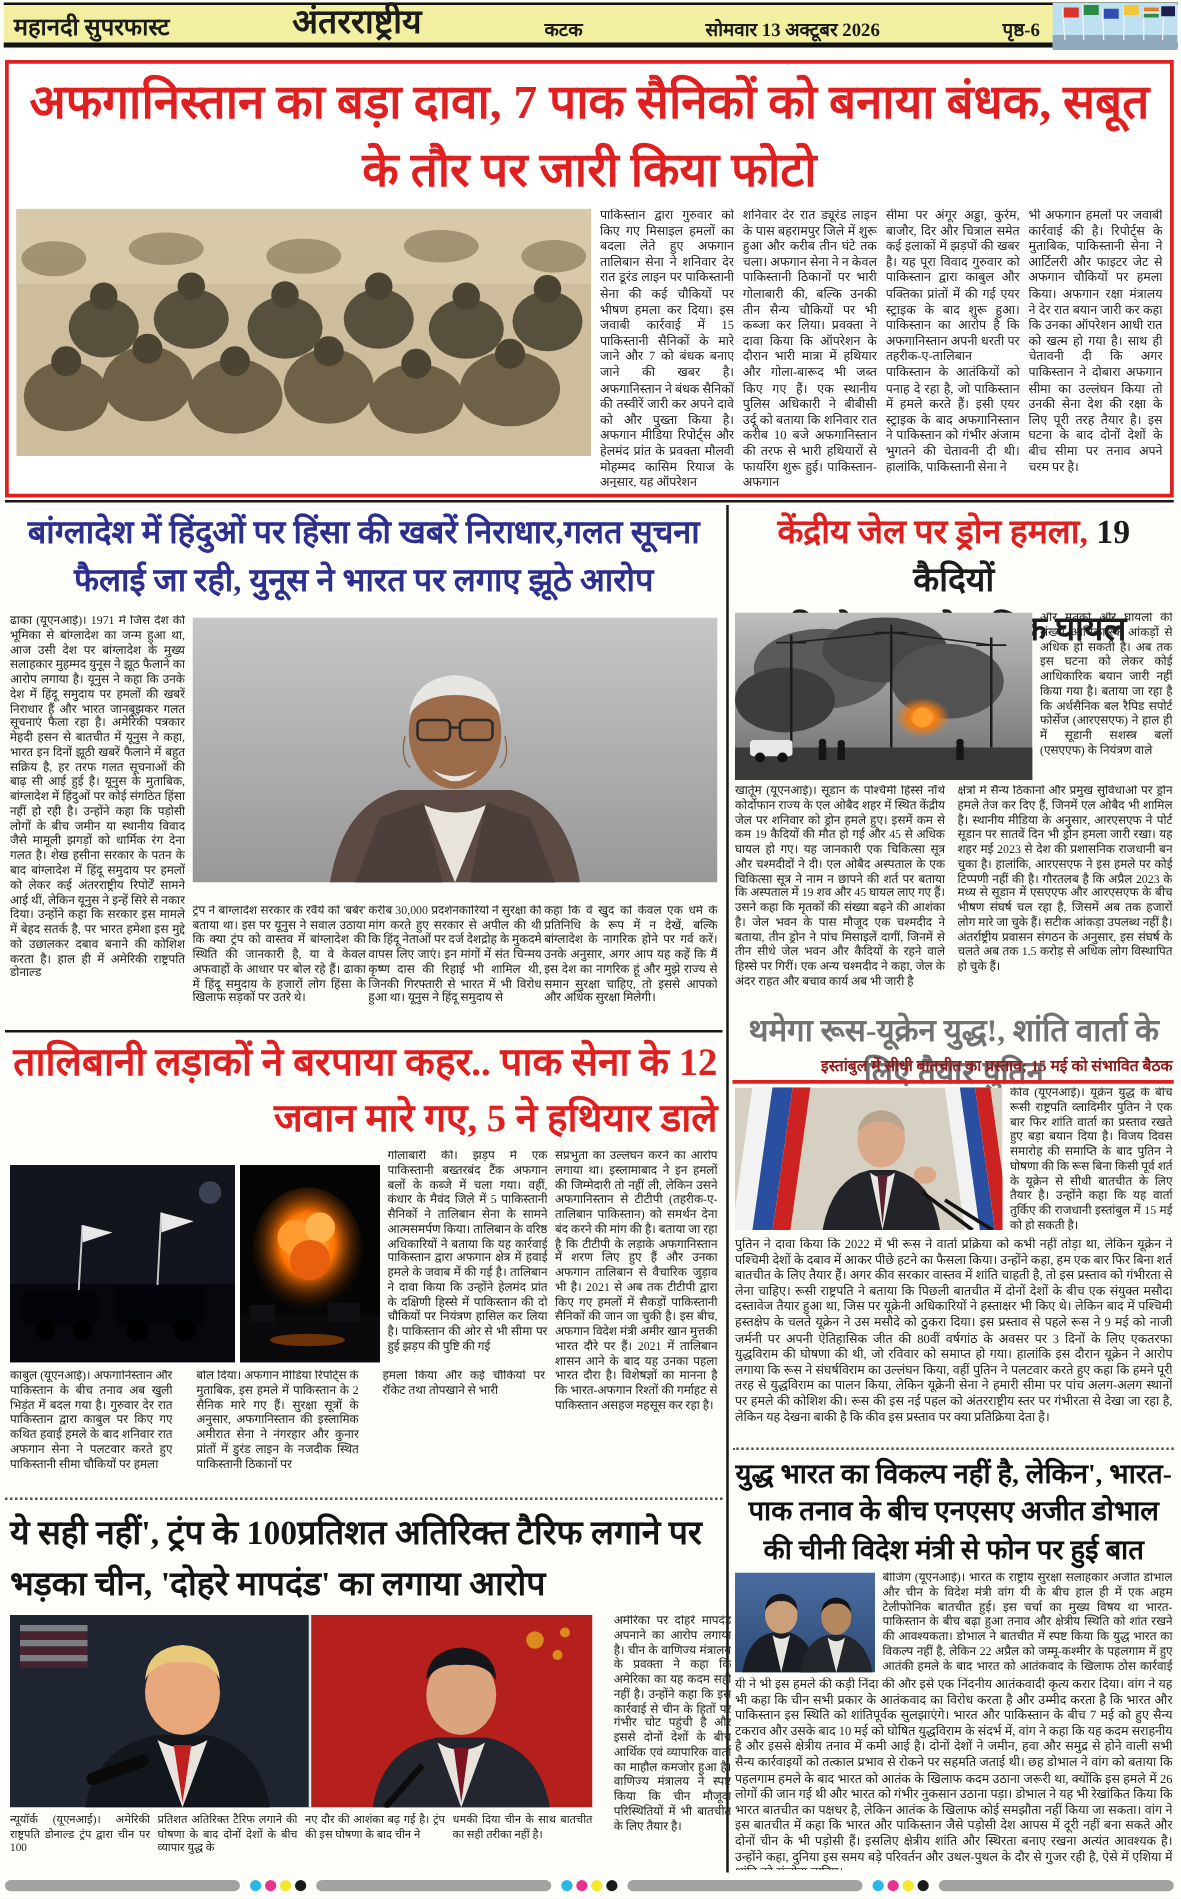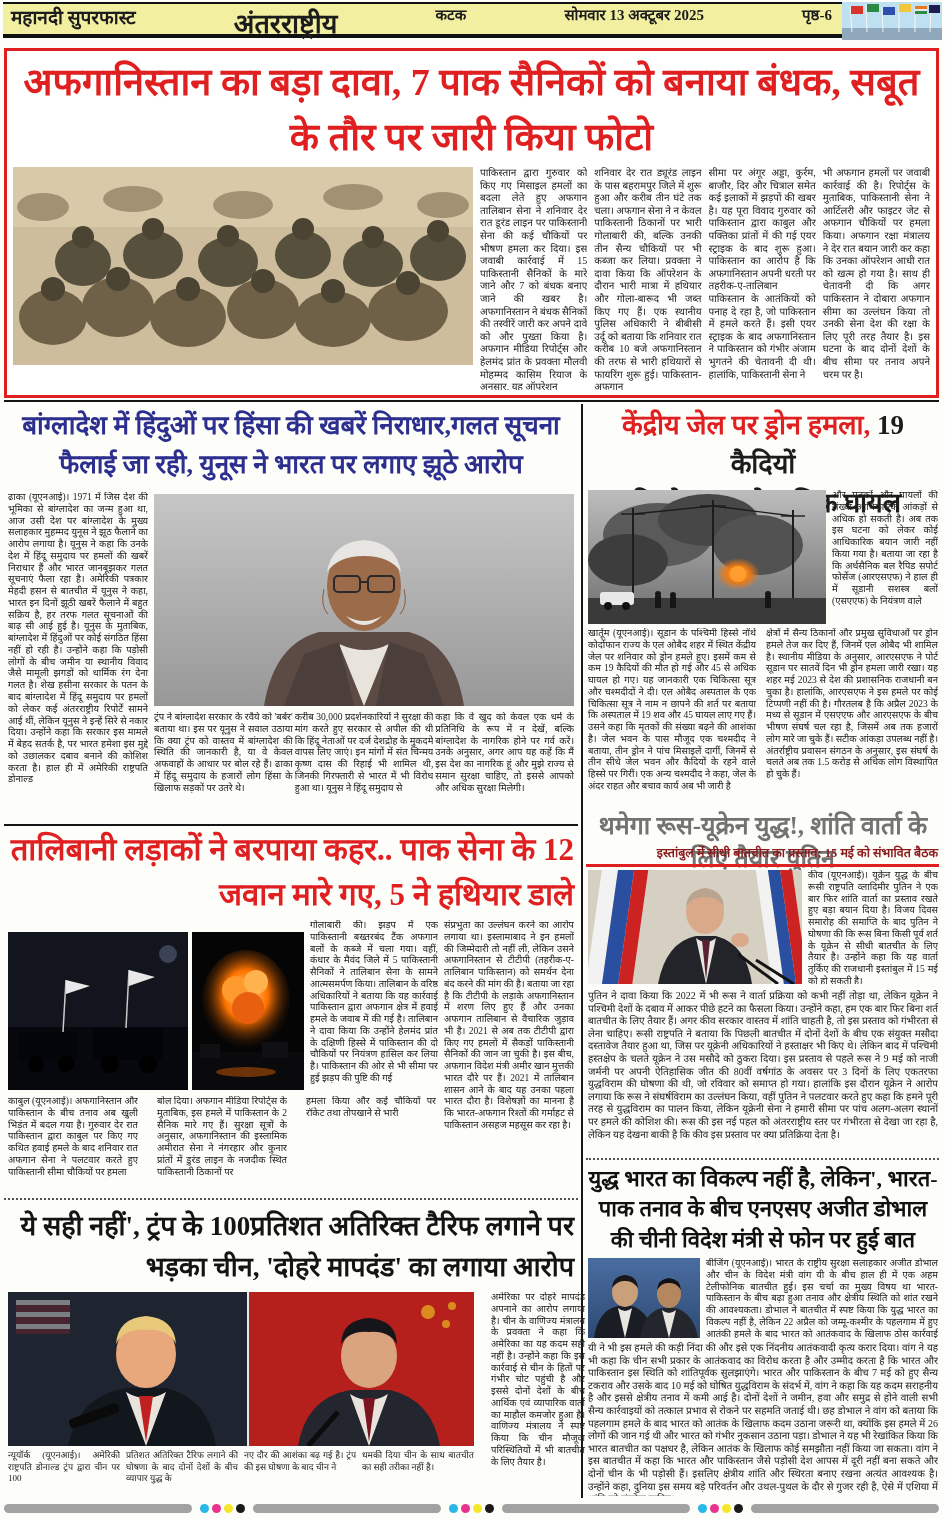--- a/index.html
+++ b/index.html
@@ -7,21 +7,21 @@
   #page {
     position:relative; width:945px; height:1519px; margin:0 auto;
     background:#fdfdfa; overflow:hidden;
     font-family:"Liberation Serif","DejaVu Serif",serif; color:#1c1c1c;
   }
   
   #masthead {
     position:absolute; left:3px; top:2px; width:939px; height:36px;
     background:var(--masthead-yellow,#f2efa0);
     border-top:2px solid #111; border-bottom:4px solid #111;
-    display:flex; align-items:flex-start; justify-content:space-between;
+    display:flex; align-items:flex-end; justify-content:space-between;
     padding:0 110px 0 8px; font-weight:bold;
   }
   .mast-paper { font-size:19px; }
   .mast-section { font-size:27px; }
   .mast-city, .mast-date, .mast-page { font-size:15px; }
   #flags-art { position:absolute; right:0; top:-2px; width:100px; height:38px; }
   
   .body-txt {
     font-size:10px; line-height:1.26; text-align:justify; overflow:hidden;
     color:#222;
@@ -46,37 +46,37 @@
   .dotrule { position:absolute; border-top:2px dotted #555; }
   #vrule { position:absolute; left:581px; top:404px; height:1094px; border-left:2px solid #161616; }
   
   #bd-headline {
     position:absolute; left:8px; top:406px; width:566px; text-align:center;
     font-weight:bold; font-size:26px; line-height:1.5; color:var(--headline-blue,#2d2f8f);
   }
   #bd-body { position:absolute; left:8px; top:492px; width:566px; height:328px; }
   #bd-col1 { position:absolute; left:0; top:0; width:140px; height:328px; }
   #bd-photo { position:absolute; left:146px; top:2px; width:420px; height:212px; }
-  #bd-below { position:absolute; left:146px; top:220px; width:420px; height:106px; display:flex; gap:2px; }
+  #bd-below { position:absolute; left:146px; top:220px; width:420px; height:106px; display:flex; gap:2px;align-items:center; }
   #bd-below > div { flex:1; }
   
   #tal-headline {
     position:absolute; left:8px; top:828px; width:566px; text-align:right;
     font-weight:bold; font-size:31px; line-height:1.45; color:var(--accent-red,#e02020);
   }
   #tal-body { position:absolute; left:8px; top:920px; width:566px; height:276px; }
   #tal-photo1 { position:absolute; left:0; top:12px; width:180px; height:158px; }
   #tal-photo2 { position:absolute; left:184px; top:12px; width:112px; height:158px; }
   #tal-colmid { position:absolute; left:302px; top:0; width:128px; height:170px; }
   #tal-colright { position:absolute; left:436px; top:0; width:130px; height:274px; }
   #tal-below { position:absolute; left:0; top:176px; width:428px; height:98px; display:flex; gap:19px; }
   #tal-below > div { flex:1; }
   
   #cn-headline {
-    position:absolute; left:8px; top:1206px; width:566px; text-align:right;
+    position:absolute; left:8px; top:1206px; width:566px; text-align:left;
     font-weight:bold; font-size:27px; line-height:1.5; color:#141414;
   }
   #cn-body { position:absolute; left:8px; top:1292px; width:566px; height:206px; }
   #cn-photo { position:absolute; left:0; top:0; width:466px; height:154px; }
   #cn-rightcol { position:absolute; left:483px; top:0; width:94px; height:206px; }
   #cn-captions { position:absolute; left:0; top:158px; width:466px; height:48px; display:flex; gap:6px; }
   #cn-captions > div { flex:1; font-size:9px; line-height:1.28; text-align:justify; overflow:hidden; }
   
   #jail-headline { position:absolute; left:588px; top:406px; width:350px; text-align:center; font-weight:bold; font-size:27px; line-height:1.45; }
   #jail-headline .red { color:var(--accent-red,#e02020); }
@@ -112,21 +112,21 @@
 </style>
 </head>
 <body>
 
 <div id="page">
 
   <div id="masthead">
     <span class="mast-paper">महानदी सुपरफास्ट</span>
     <span class="mast-section">अंतरराष्ट्रीय</span>
     <span class="mast-city">कटक</span>
-    <span class="mast-date">सोमवार  13  अक्टूबर  2025</span>
+    <span class="mast-date">सोमवार  13  अक्टूबर  2026</span>
     <span class="mast-page">पृष्ठ-6</span>
     <span id="flags-art">
       <svg viewBox="0 0 100 38" preserveAspectRatio="none">
         <rect width="100" height="38" fill="#bfe0f0"></rect>
         <rect x="0" y="26" width="100" height="12" fill="#8fa8bc"></rect>
         <g stroke="#f5f5f5" stroke-width="1">
             <line x1="8" y1="4" x2="10" y2="30"></line>
             <line x1="24" y1="2" x2="25" y2="30"></line>
             <line x1="40" y1="5" x2="41" y2="30"></line>
             <line x1="57" y1="2" x2="57" y2="30"></line>

